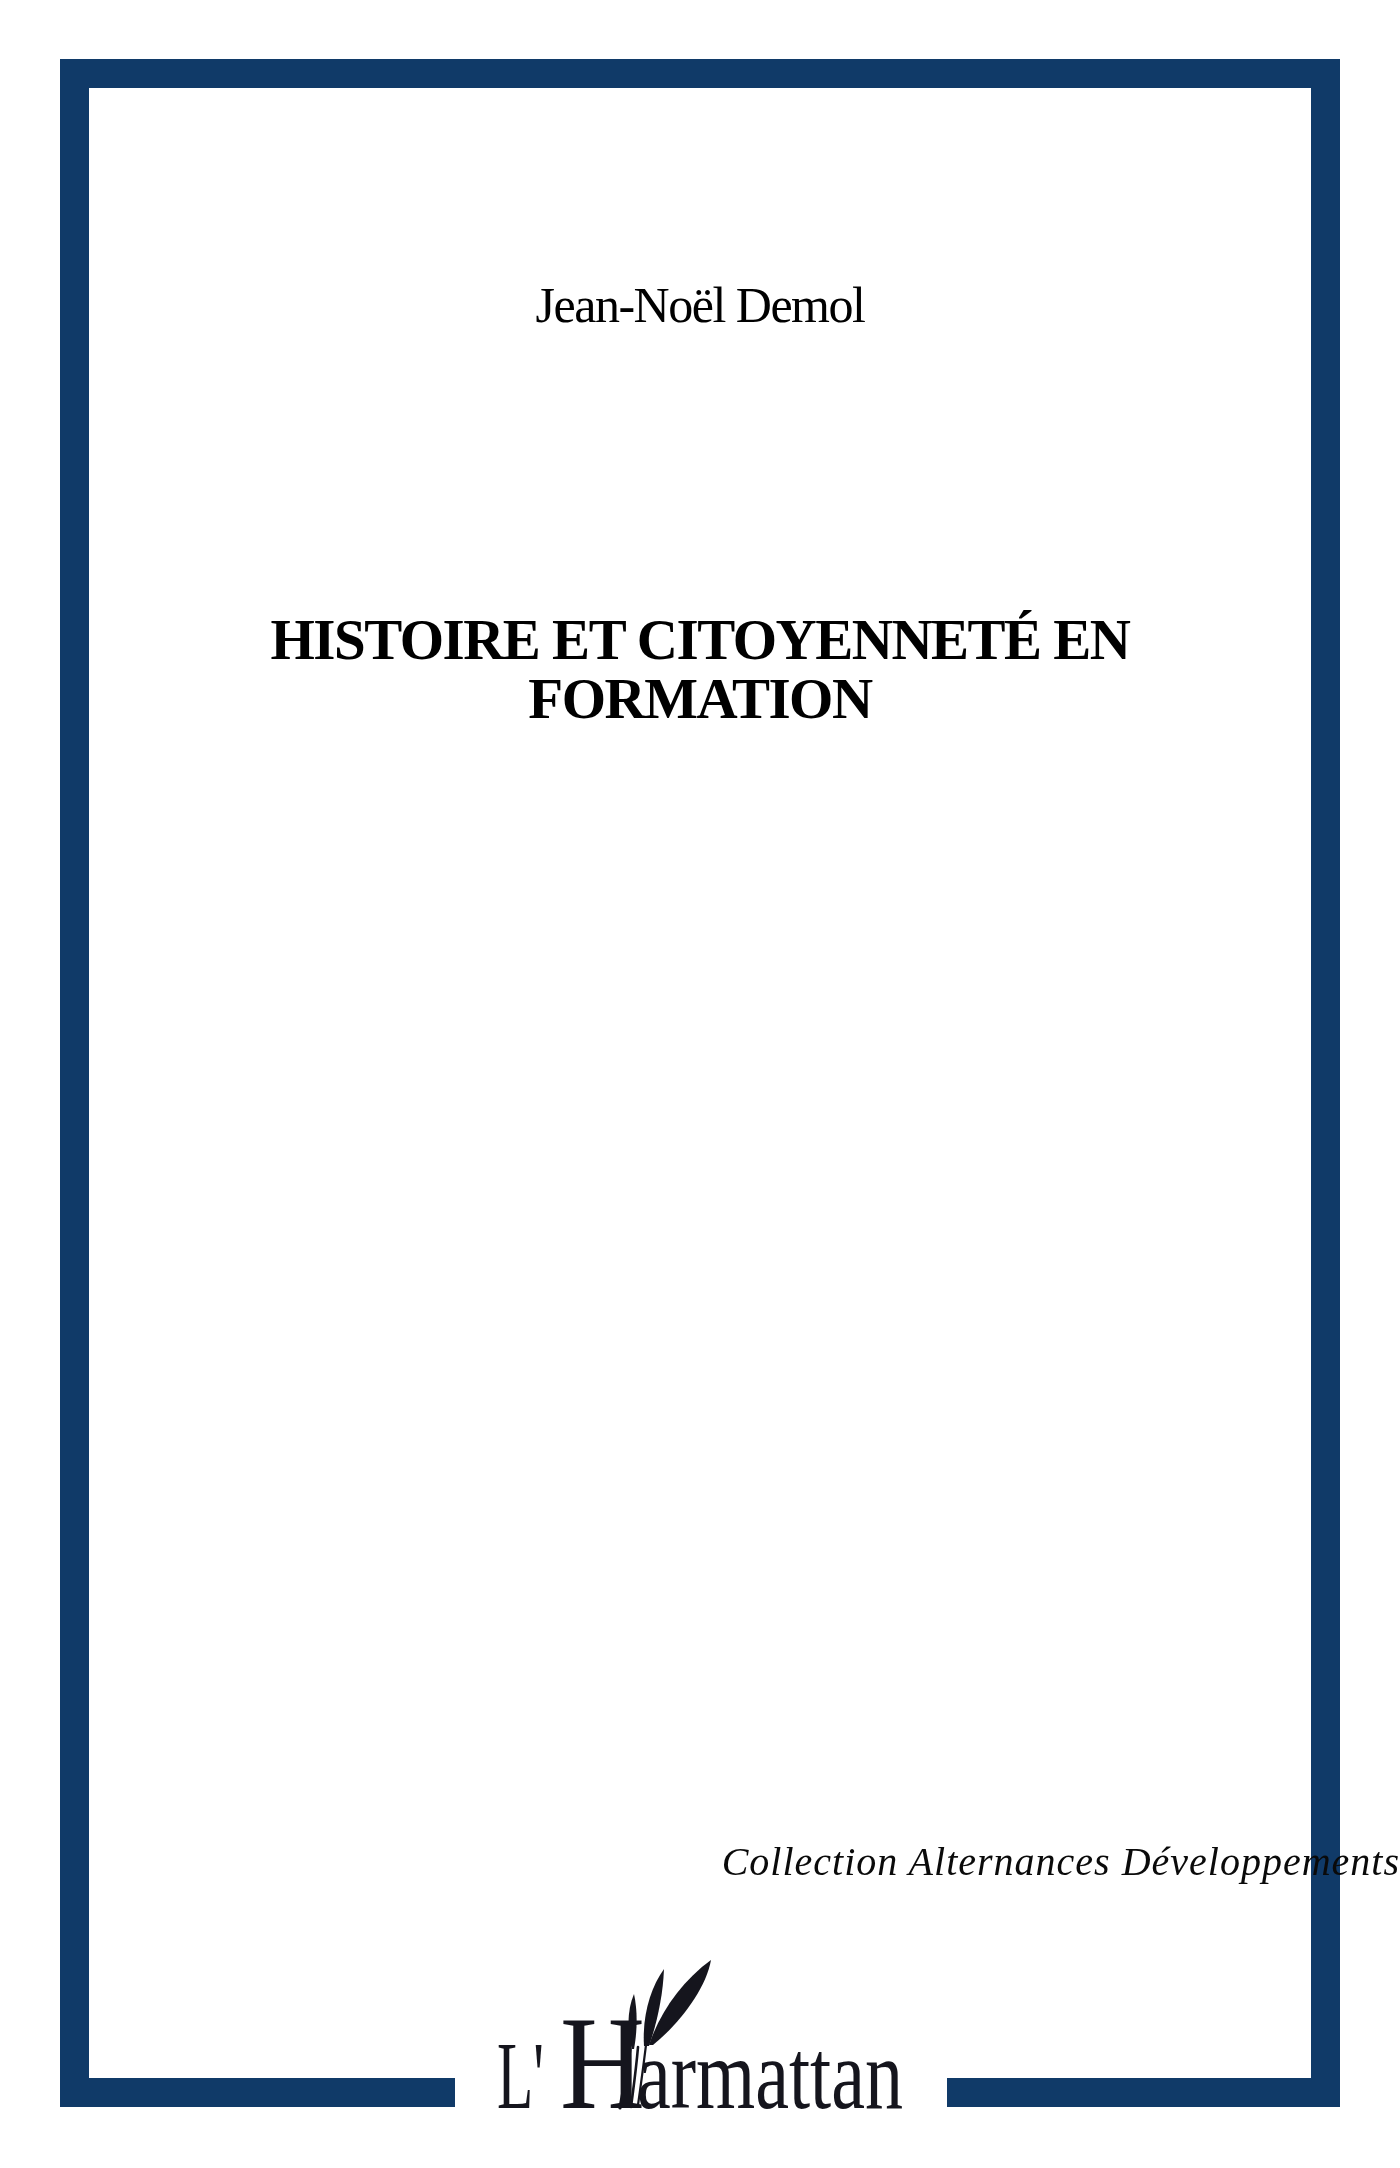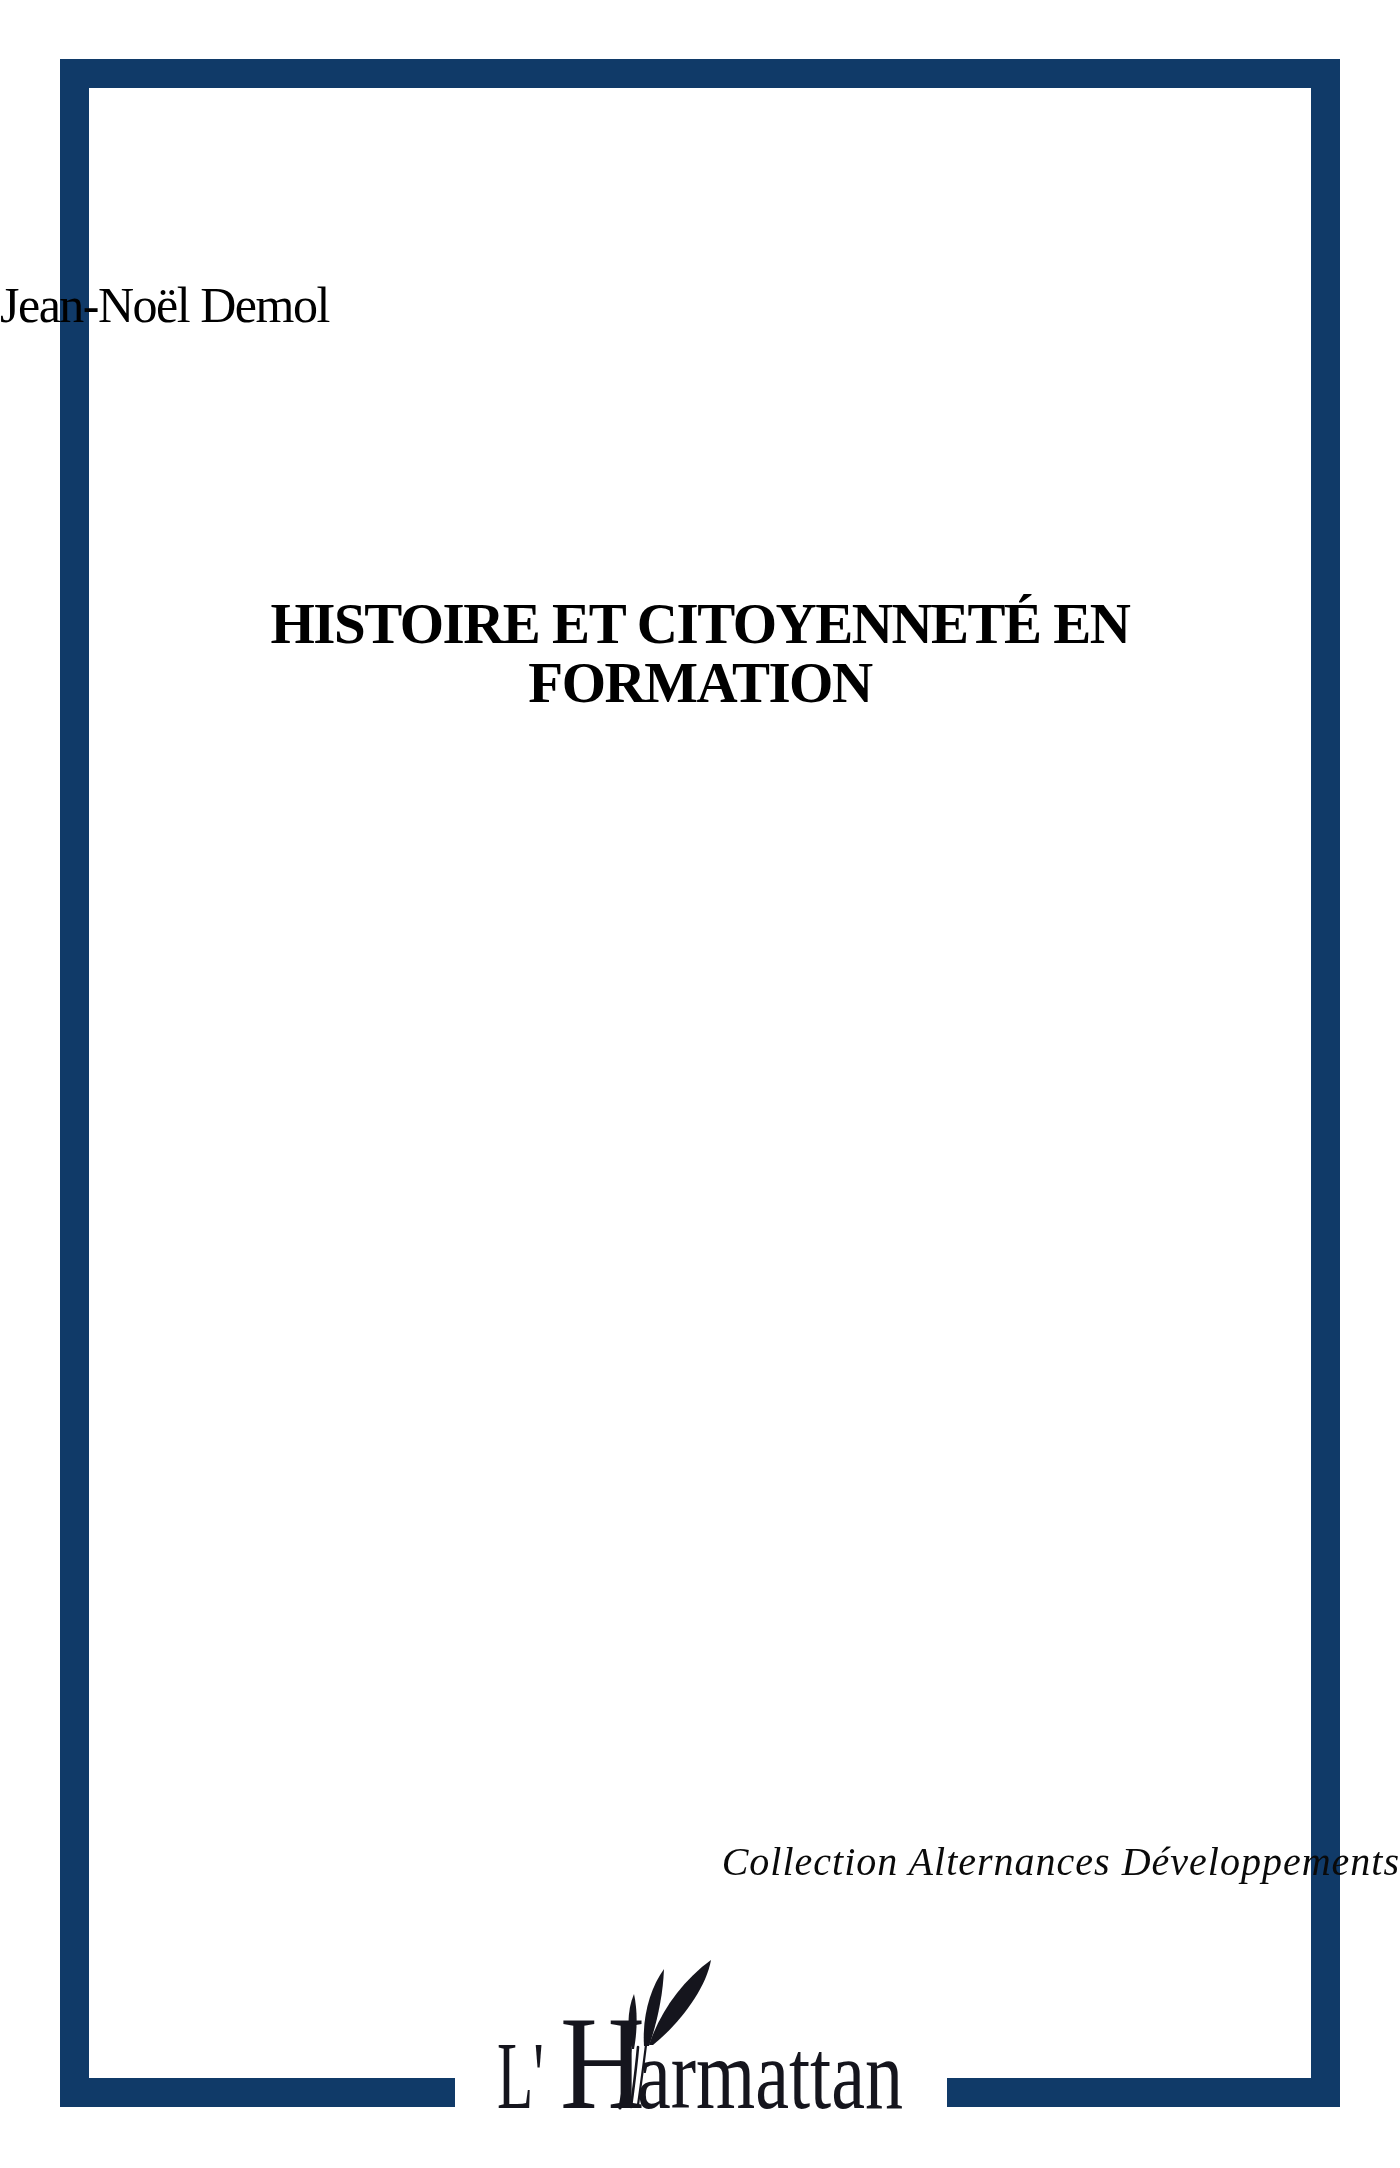--- a/index.html
+++ b/index.html
@@ -37,30 +37,30 @@
     top: 2073px;
     width: 492px;
     height: 38px;
     background: #ffffff;
   }
   .author {
     position: absolute;
     top: 280px;
     left: 0;
     width: 100%;
-    text-align: left;
+    text-align: center;
     font-size: 50px;
     line-height: 50px;
     letter-spacing: -1.5px;
     color: #000000;
     white-space: nowrap;
   }
   .title {
     position: absolute;
-    top: 594px;
+    top: 610px;
     left: 0;
     width: 100%;
     text-align: center;
     font-size: 57px;
     line-height: 59px;
     font-weight: bold;
     letter-spacing: -1.5px;
     color: #000000;
   }
   .subtitle {

